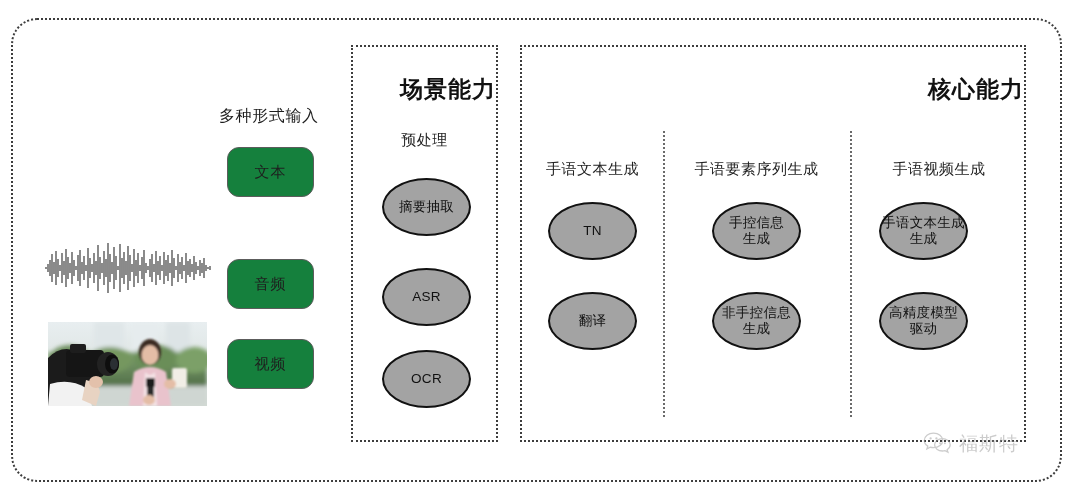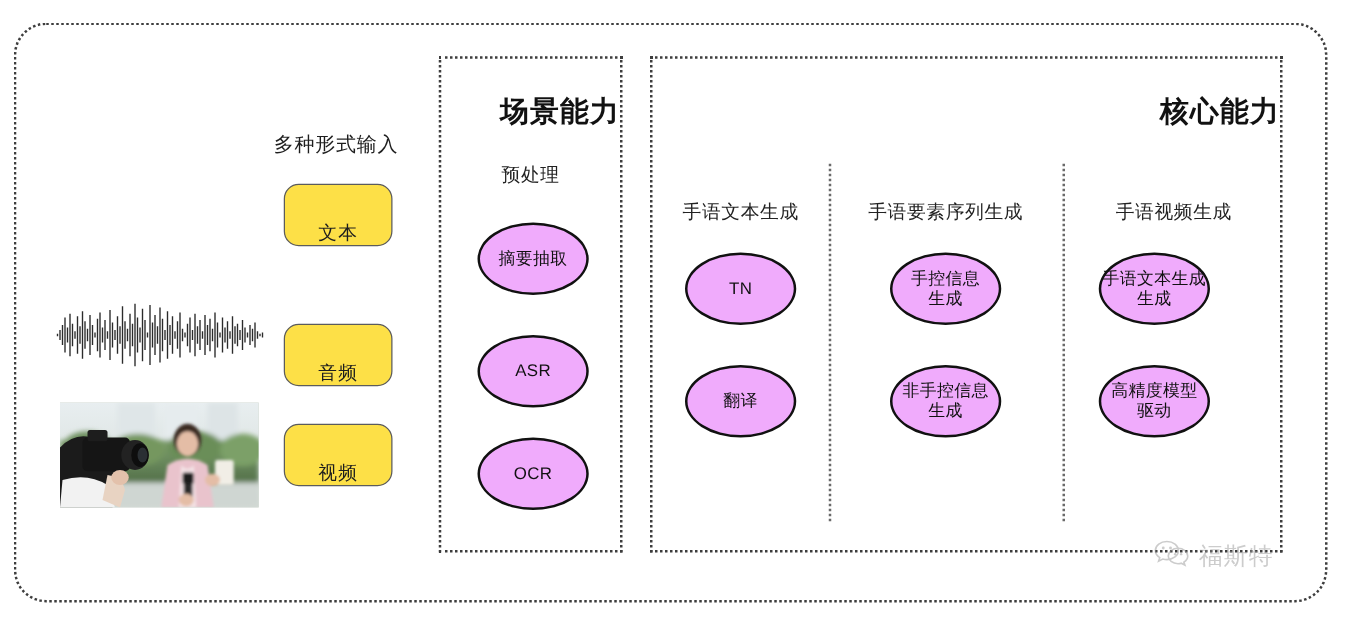--- a/index.html
+++ b/index.html
@@ -85,21 +85,21 @@
     white-space: nowrap;
     text-align: center;
   }
 
   
   .ellipse {
     position: absolute;
     box-sizing: border-box;
     border: 2.4px solid #111;
     border-radius: 50%;
-    background: #f0abfc;
+    background: #a3a3a3;
     display: flex;
     align-items: center;
     justify-content: center;
     text-align: center;
     font-size: 13.5px;
     line-height: 1.22;
     color: #111;
     letter-spacing: 0.3px;
   }
   .ellipse span { display: block; }
@@ -113,23 +113,23 @@
     white-space: nowrap;
   }
 
   .input-chip {
     position: absolute;
     box-sizing: border-box;
     width: 87px;
     height: 50px;
     border: 1.6px solid #5c5c5c;
     border-radius: 12px;
-    background: #fde047;
+    background: #15803d;
     display: flex;
-    align-items: flex-end;
+    align-items: center;
     justify-content: center;
     font-size: 15px;
     color: #1e1e1e;
     letter-spacing: 1px;
   }
 
   .sample-text {
     position: absolute;
     font-size: 18px;
     color: #262626;

